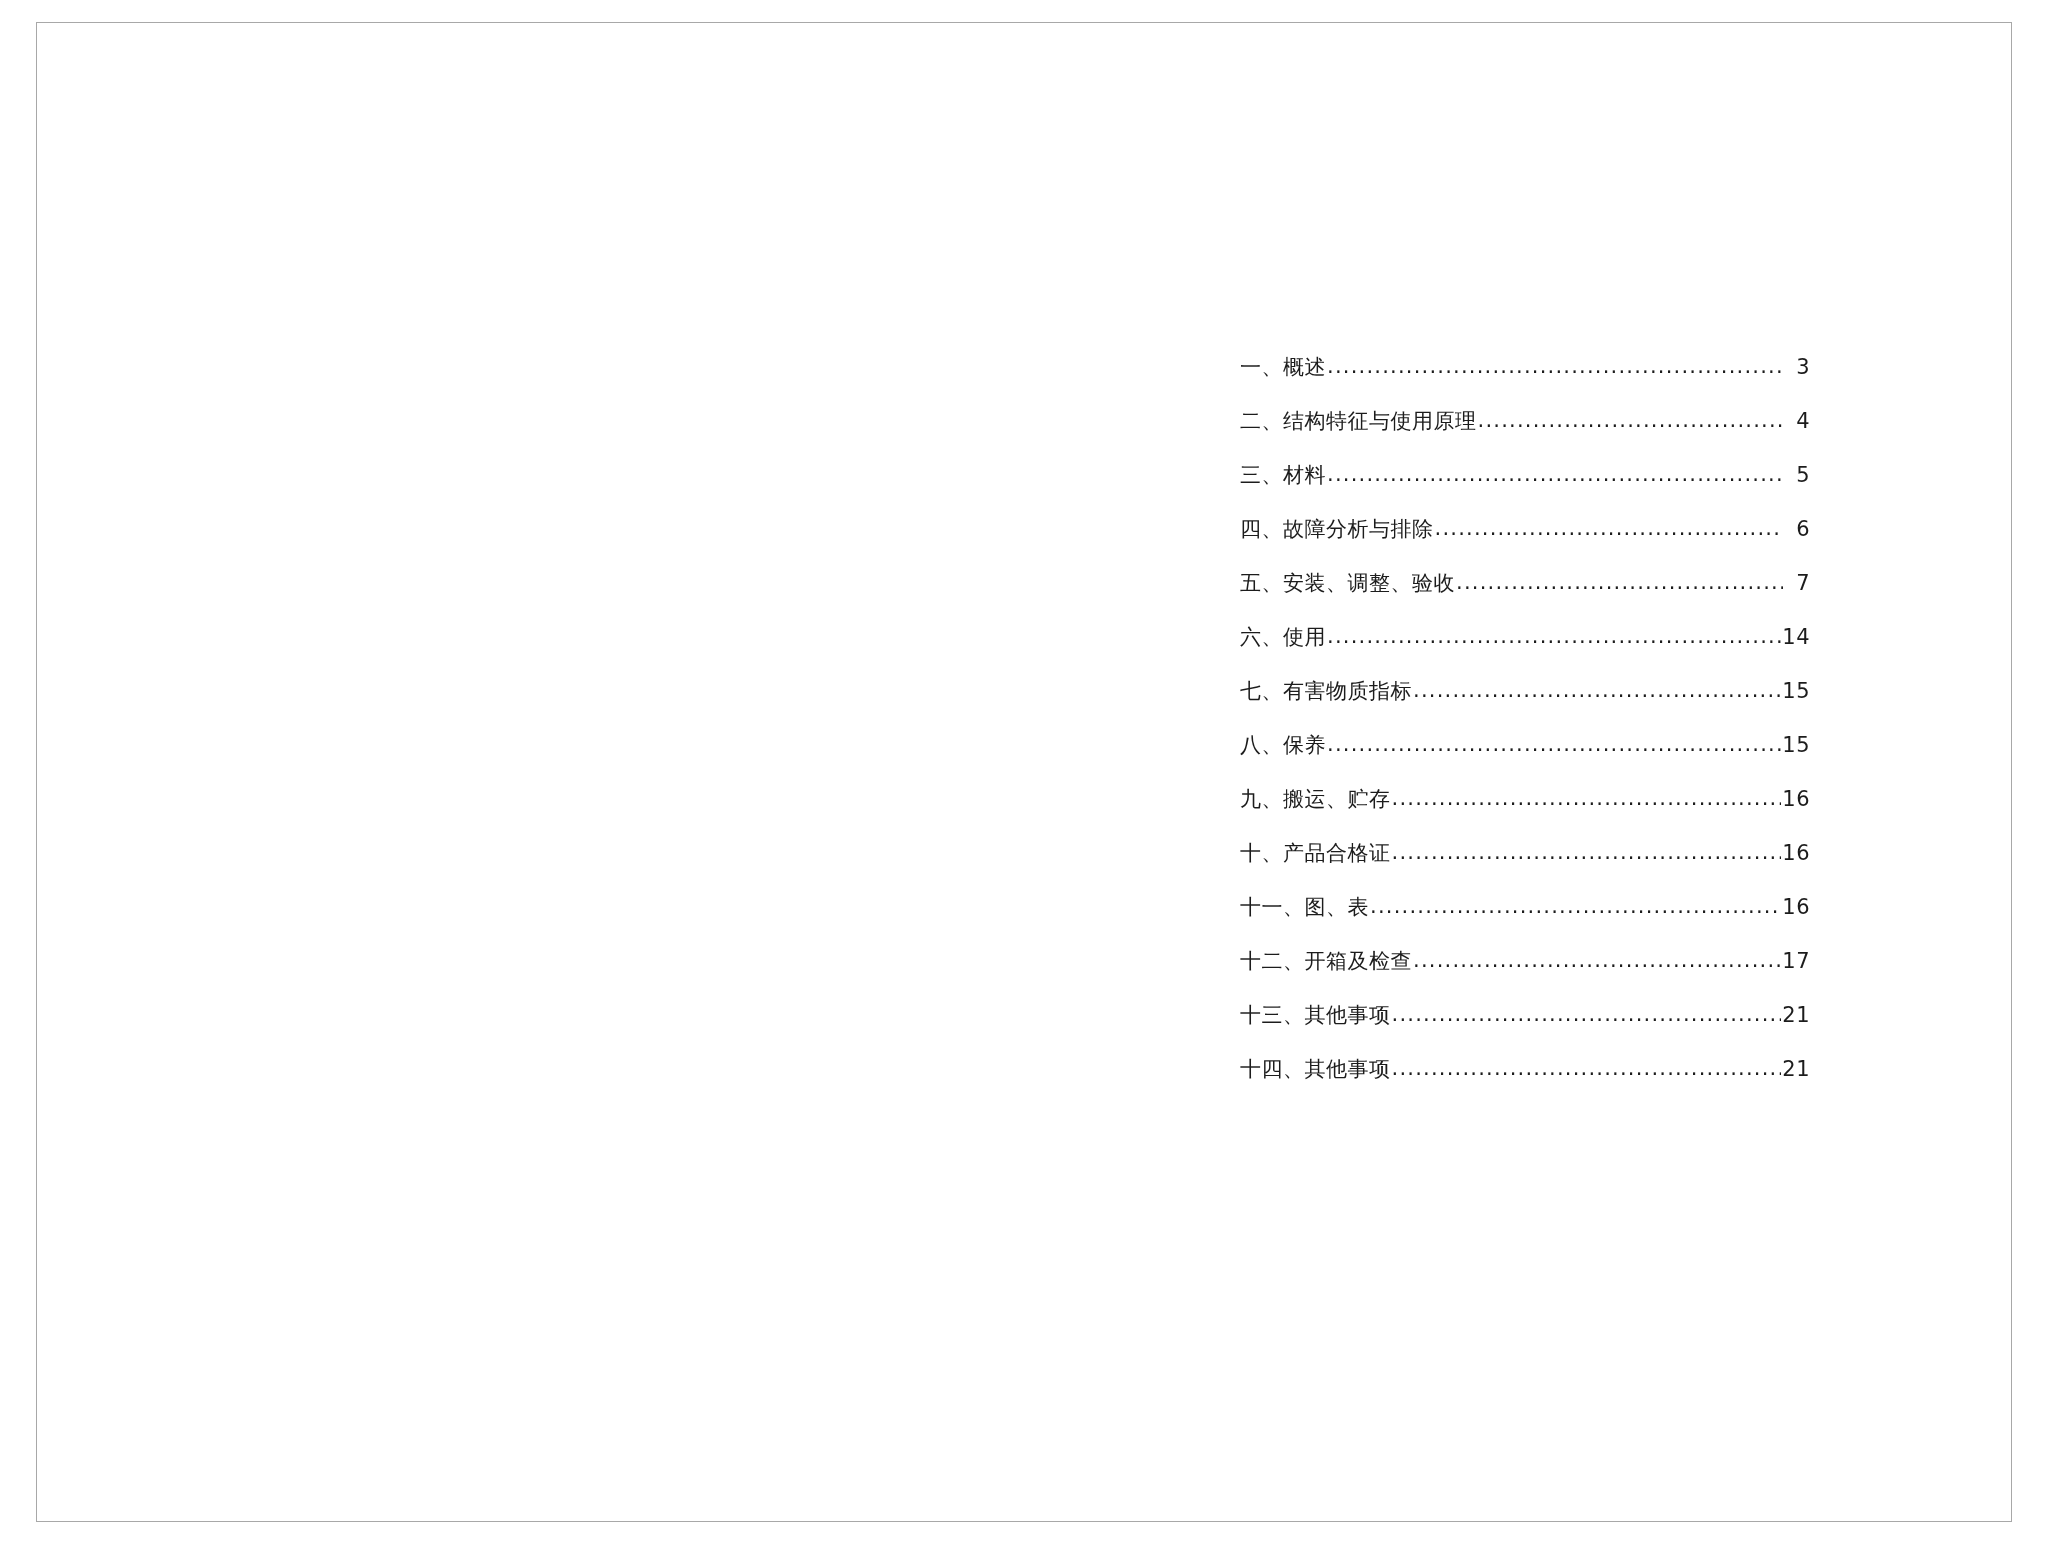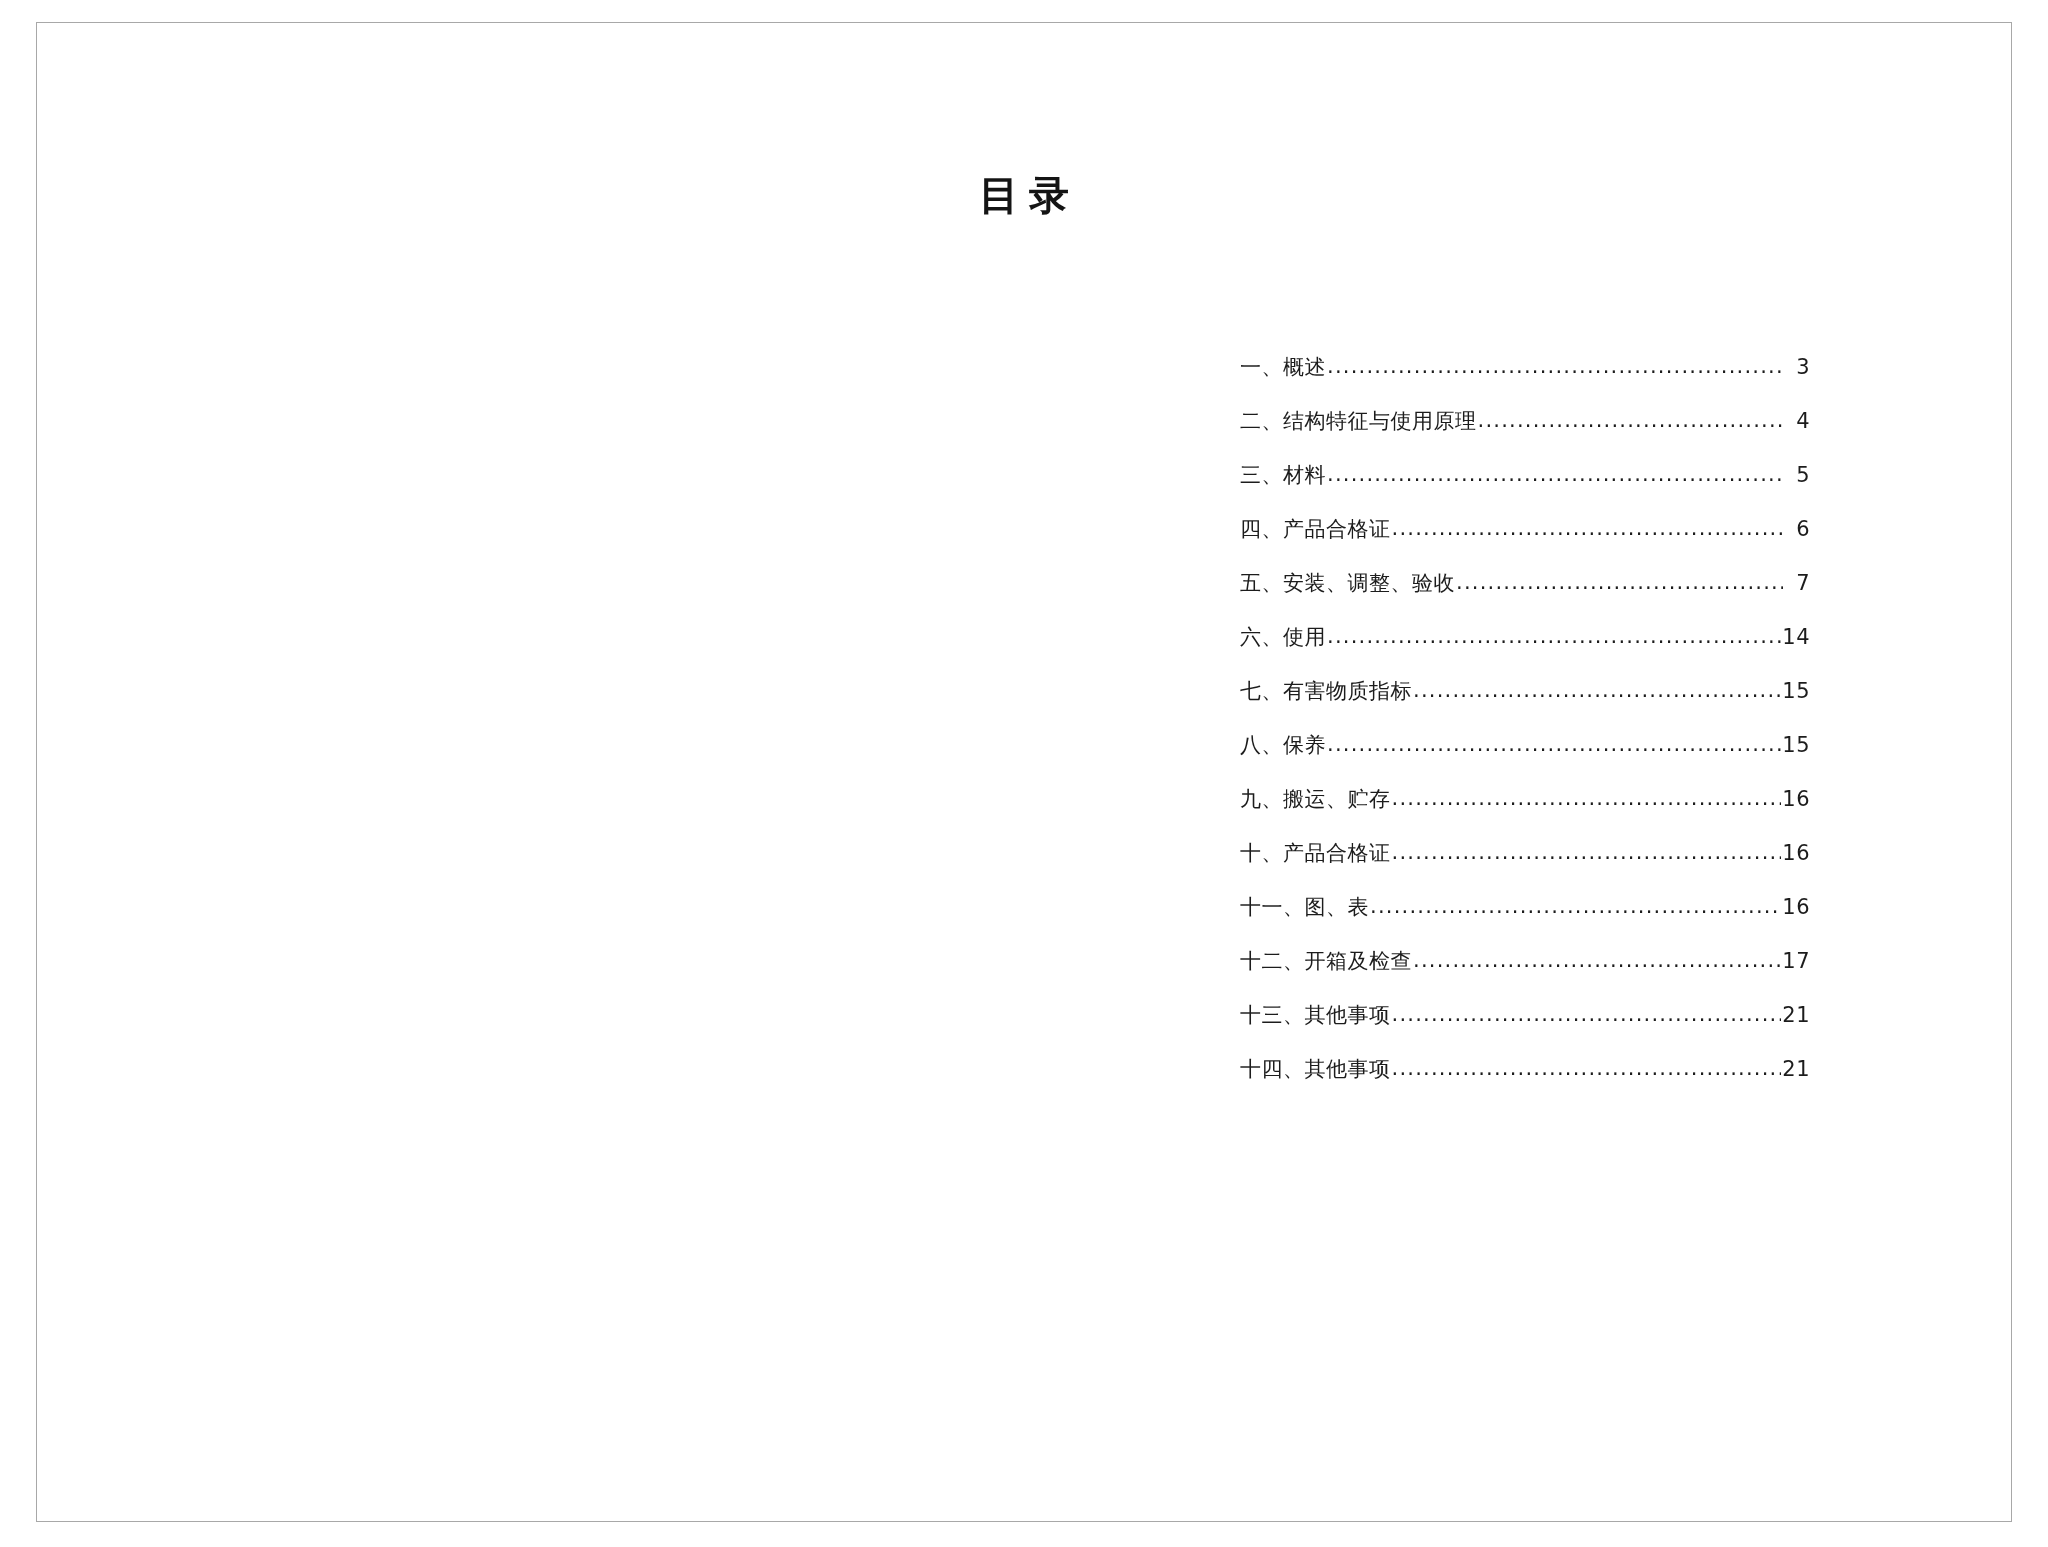--- a/index.html
+++ b/index.html
@@ -77,40 +77,39 @@
     min-width: 26px;
     letter-spacing: 0.5px;
   }
 </style>
 </head>
 <body>
 
 <div class="page">
   <div class="page-border"></div>
 
-  <div class="doc-title">目录</div>
 
   <div class="toc">
     <div class="toc-row">
       <span class="toc-label">一、概述</span>
       <span class="toc-dots">............................................................................................................</span>
       <span class="toc-page">3</span>
     </div>
     <div class="toc-row">
       <span class="toc-label">二、结构特征与使用原理</span>
       <span class="toc-dots">............................................................................................................</span>
       <span class="toc-page">4</span>
     </div>
     <div class="toc-row">
       <span class="toc-label">三、材料</span>
       <span class="toc-dots">............................................................................................................</span>
       <span class="toc-page">5</span>
     </div>
     <div class="toc-row">
-      <span class="toc-label">四、产品合格证</span>
+      <span class="toc-label">四、故障分析与排除</span>
       <span class="toc-dots">............................................................................................................</span>
       <span class="toc-page">6</span>
     </div>
     <div class="toc-row">
       <span class="toc-label">五、安装、调整、验收</span>
       <span class="toc-dots">............................................................................................................</span>
       <span class="toc-page">7</span>
     </div>
     <div class="toc-row">
       <span class="toc-label">六、使用</span>

